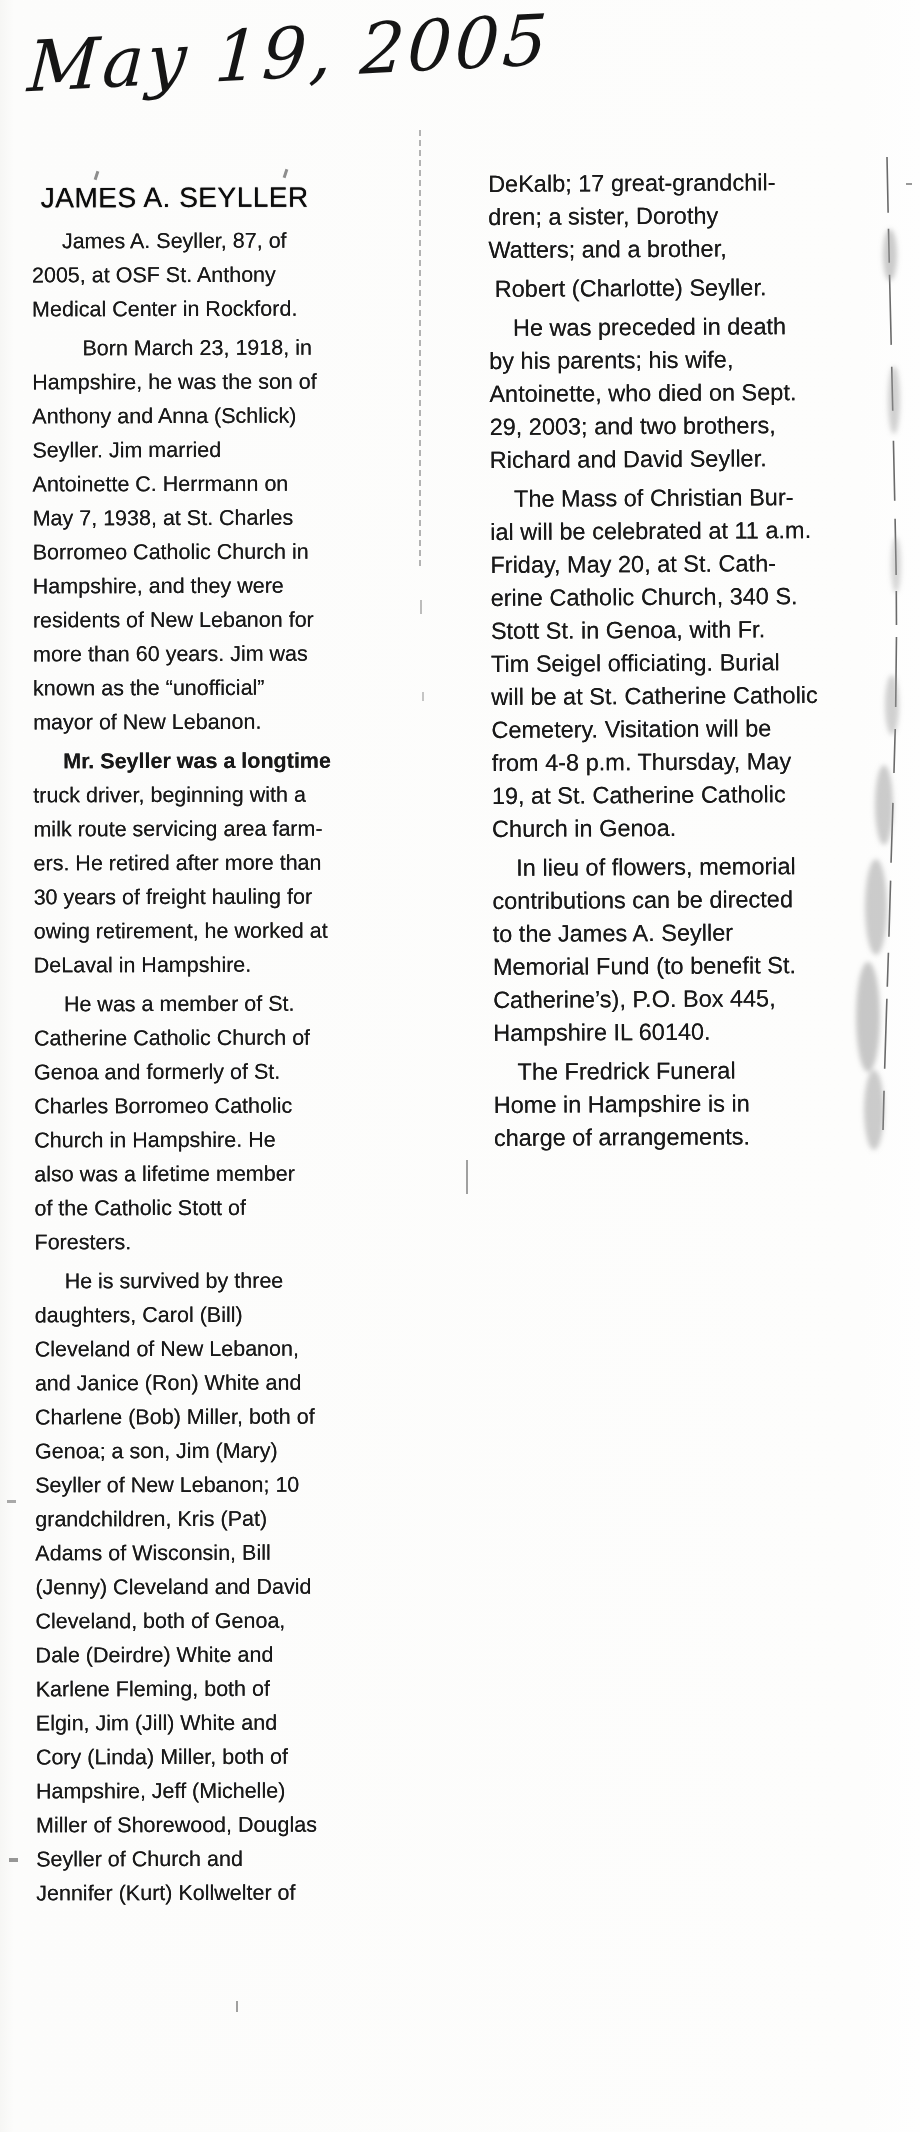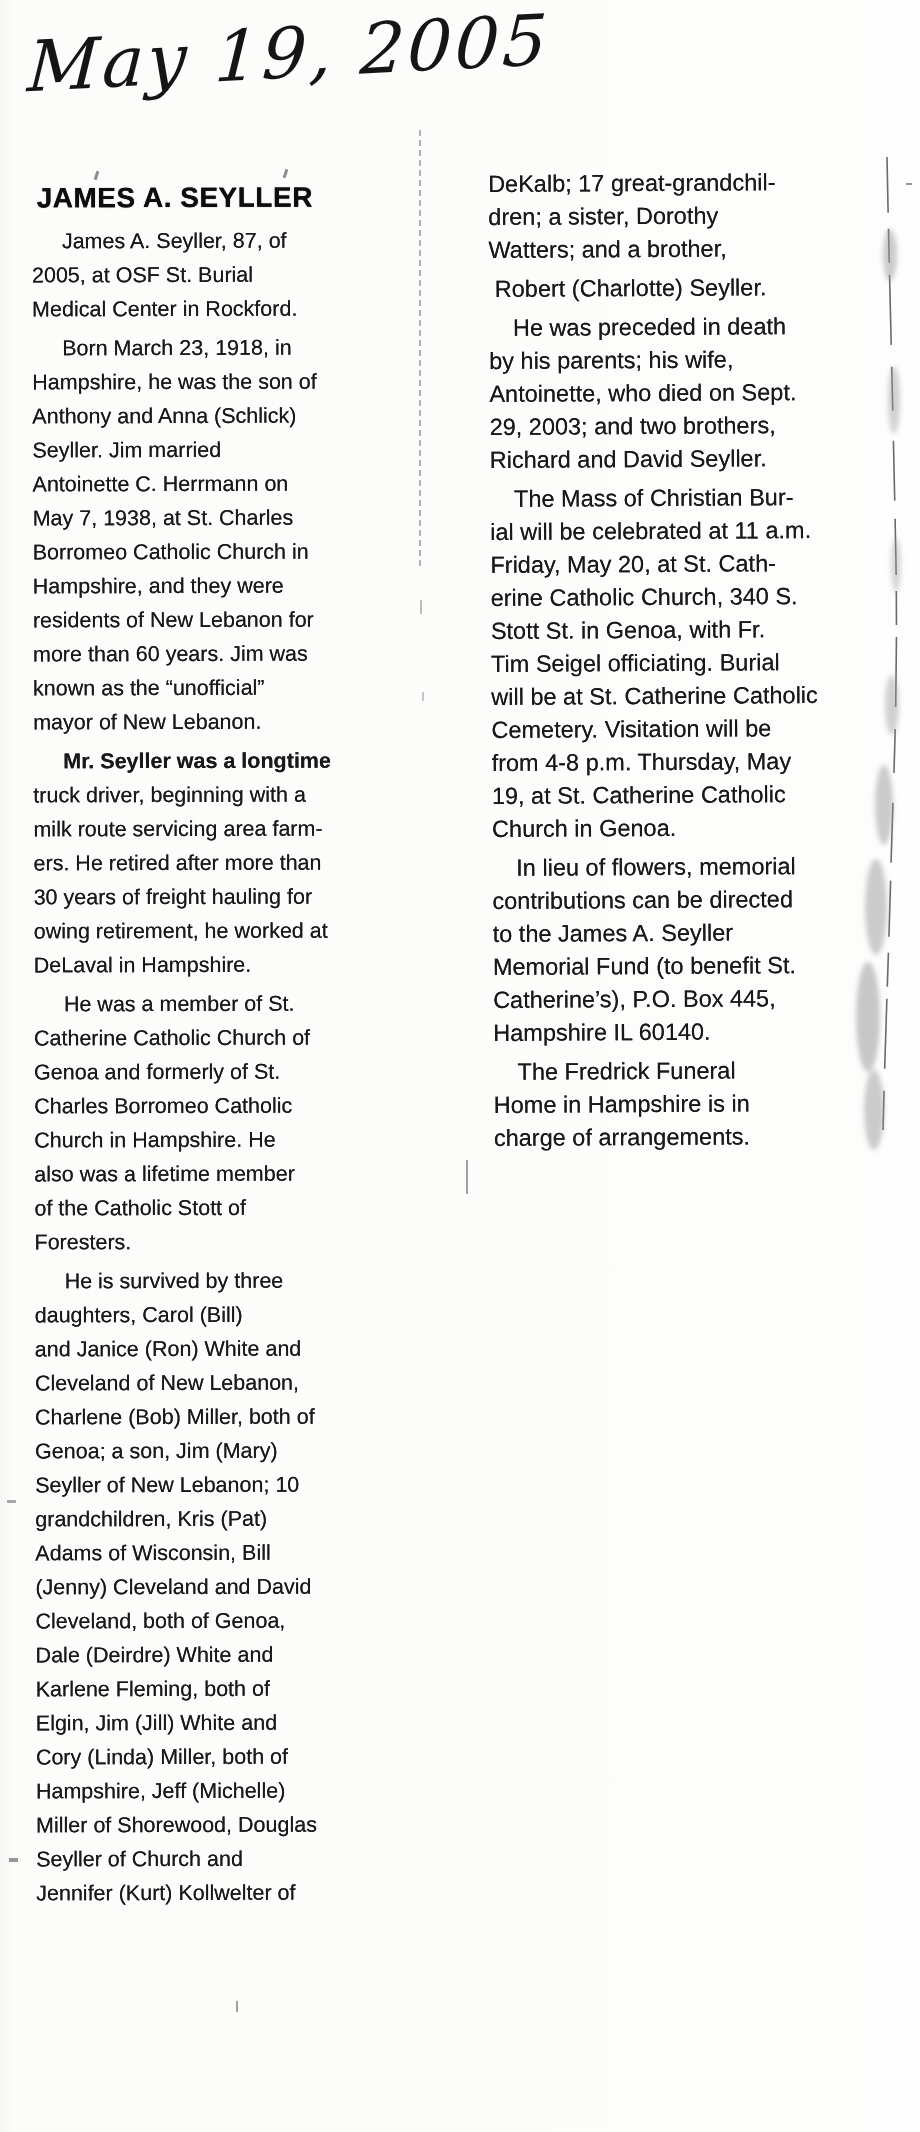--- a/index.html
+++ b/index.html
@@ -35,21 +35,21 @@
     font-size:21.5px; line-height:34px;
     transform:rotate(-0.15deg);
   }
   .col-right {
     left:488px; top:168px; width:398px;
     font-size:23.5px; line-height:33px;
     transform:rotate(-0.35deg);
     transform-origin:left top;
   }
   .headline {
-    font-weight:bold;
+    font-weight:normal;
     font-size:28px; line-height:36px;
     letter-spacing:0.5px;
     text-align:center;
     color:#0d0d0d;
     margin:0 0 8px -12px;
     width:310px;
     text-shadow:0 0 0.8px #000;
   }
   .para + .para { margin-top:5px; }
   .col-right .para + .para { margin-top:6px; }
@@ -78,25 +78,25 @@
   <div class="speck" style="left:466px; top:1160px; width:2px; height:34px; opacity:.5;"></div>
 
   <div class="col-divider"></div>
   <div class="speck" style="left:420px; top:600px; width:2px; height:14px; opacity:.35;"></div>
   <div class="speck" style="left:422px; top:692px; width:2px; height:9px; opacity:.3;"></div>
 
   <div class="col col-left">
     <div class="headline">JAMES A. SEYLLER</div>
   <div class="para">
         <div class="line" style="text-indent: 30px;">James A. Seyller, 87, of</div>
-        <div class="line">2005, at OSF St. Burial</div>
+        <div class="line">2005, at OSF St. Anthony</div>
         <div class="line">Medical Center in Rockford.</div>
       </div>
       <div class="para">
-        <div class="line" style="text-indent: 30px;">Born March 23, 1918, in</div>
+        <div class="line" style="text-indent: 30px; text-align: center;">Born March 23, 1918, in</div>
         <div class="line">Hampshire, he was the son of</div>
         <div class="line">Anthony and Anna (Schlick)</div>
         <div class="line">Seyller. Jim married</div>
         <div class="line">Antoinette C. Herrmann on</div>
         <div class="line">May 7, 1938, at St. Charles</div>
         <div class="line">Borromeo Catholic Church in</div>
         <div class="line">Hampshire, and they were</div>
         <div class="line">residents of New Lebanon for</div>
         <div class="line">more than 60 years. Jim was</div>
         <div class="line">known as the “unofficial”</div>
@@ -117,22 +117,22 @@
         <div class="line">Genoa and formerly of St.</div>
         <div class="line">Charles Borromeo Catholic</div>
         <div class="line">Church in Hampshire. He</div>
         <div class="line">also was a lifetime member</div>
         <div class="line">of the Catholic Stott of</div>
         <div class="line">Foresters.</div>
       </div>
       <div class="para">
         <div class="line" style="text-indent: 30px;">He is survived by three</div>
         <div class="line">daughters, Carol (Bill)</div>
+        <div class="line">Cleveland of New Lebanon,</div>
         <div class="line">and Janice (Ron) White and</div>
-        <div class="line">Cleveland of New Lebanon,</div>
         <div class="line">Charlene (Bob) Miller, both of</div>
         <div class="line">Genoa; a son, Jim (Mary)</div>
         <div class="line">Seyller of New Lebanon; 10</div>
         <div class="line">grandchildren, Kris (Pat)</div>
         <div class="line">Adams of Wisconsin, Bill</div>
         <div class="line">(Jenny) Cleveland and David</div>
         <div class="line">Cleveland, both of Genoa,</div>
         <div class="line">Dale (Deirdre) White and</div>
         <div class="line">Karlene Fleming, both of</div>
         <div class="line">Elgin, Jim (Jill) White and</div>

